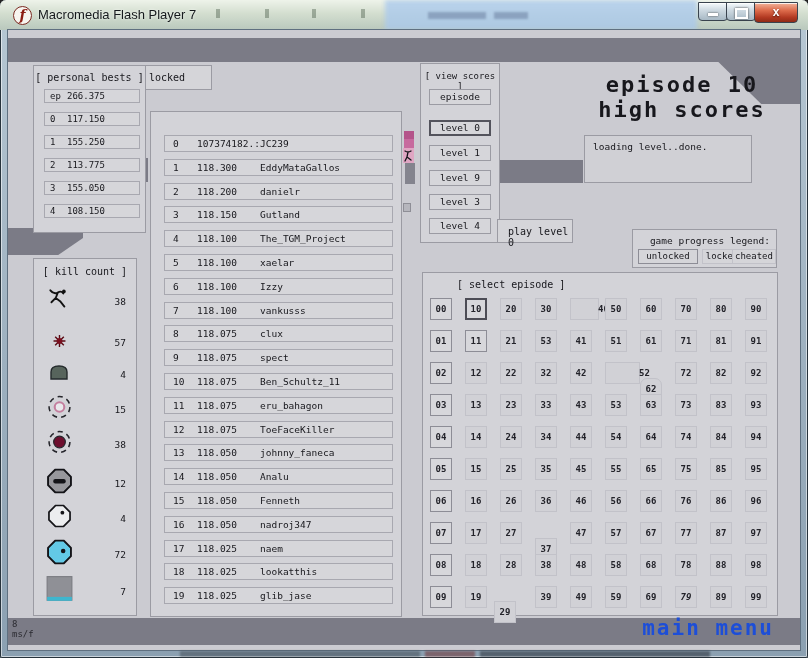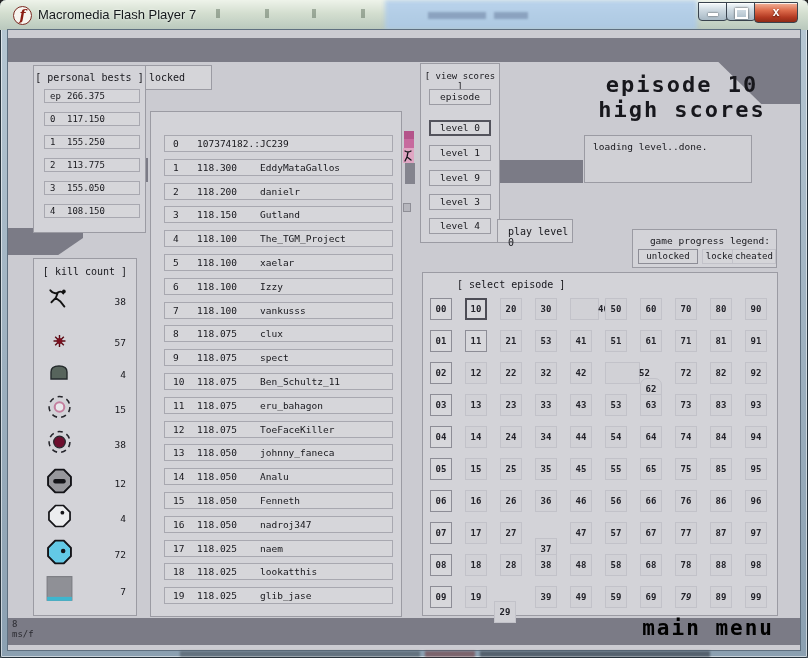--- a/index.html
+++ b/index.html
@@ -462,19 +462,19 @@
                 <rect x="1" y="1" width="22" height="21" fill="#8f9096" stroke="#7b7c82" stroke-width="1"></rect>
                 <rect x="1" y="19" width="22" height="3.5" fill="#3fb6ce"></rect>
               </svg></div>
             <div class="kc-count">7</div>
           </div>
         </div>
     </div>
 
     <div style="position:absolute;left:4px;top:589px;font:9px 'DejaVu Sans Mono',monospace;color:#2b2b31;">8</div>
     <div style="position:absolute;left:4px;top:599px;font:9px 'DejaVu Sans Mono',monospace;color:#2b2b31;">ms/f</div>
-    <div style="position:absolute;right:26px;top:586px;font:bold 21px 'DejaVu Sans Mono',monospace;letter-spacing:2px;color:#000000;">main menu</div>
+    <div style="position:absolute;right:26px;top:586px;font:bold 21px 'DejaVu Sans Mono',monospace;letter-spacing:2px;color:#1d4ed8;">main menu</div>
   </div>
 
   <div class="bb-smudge" style="left:180px;width:240px;background:rgba(50,58,66,.45);"></div>
   <div class="bb-smudge" style="left:425px;width:50px;background:rgba(110,40,40,.5);"></div>
   <div class="bb-smudge" style="left:480px;width:230px;background:rgba(40,46,54,.55);"></div>
 </div>
 
 </body></html>

